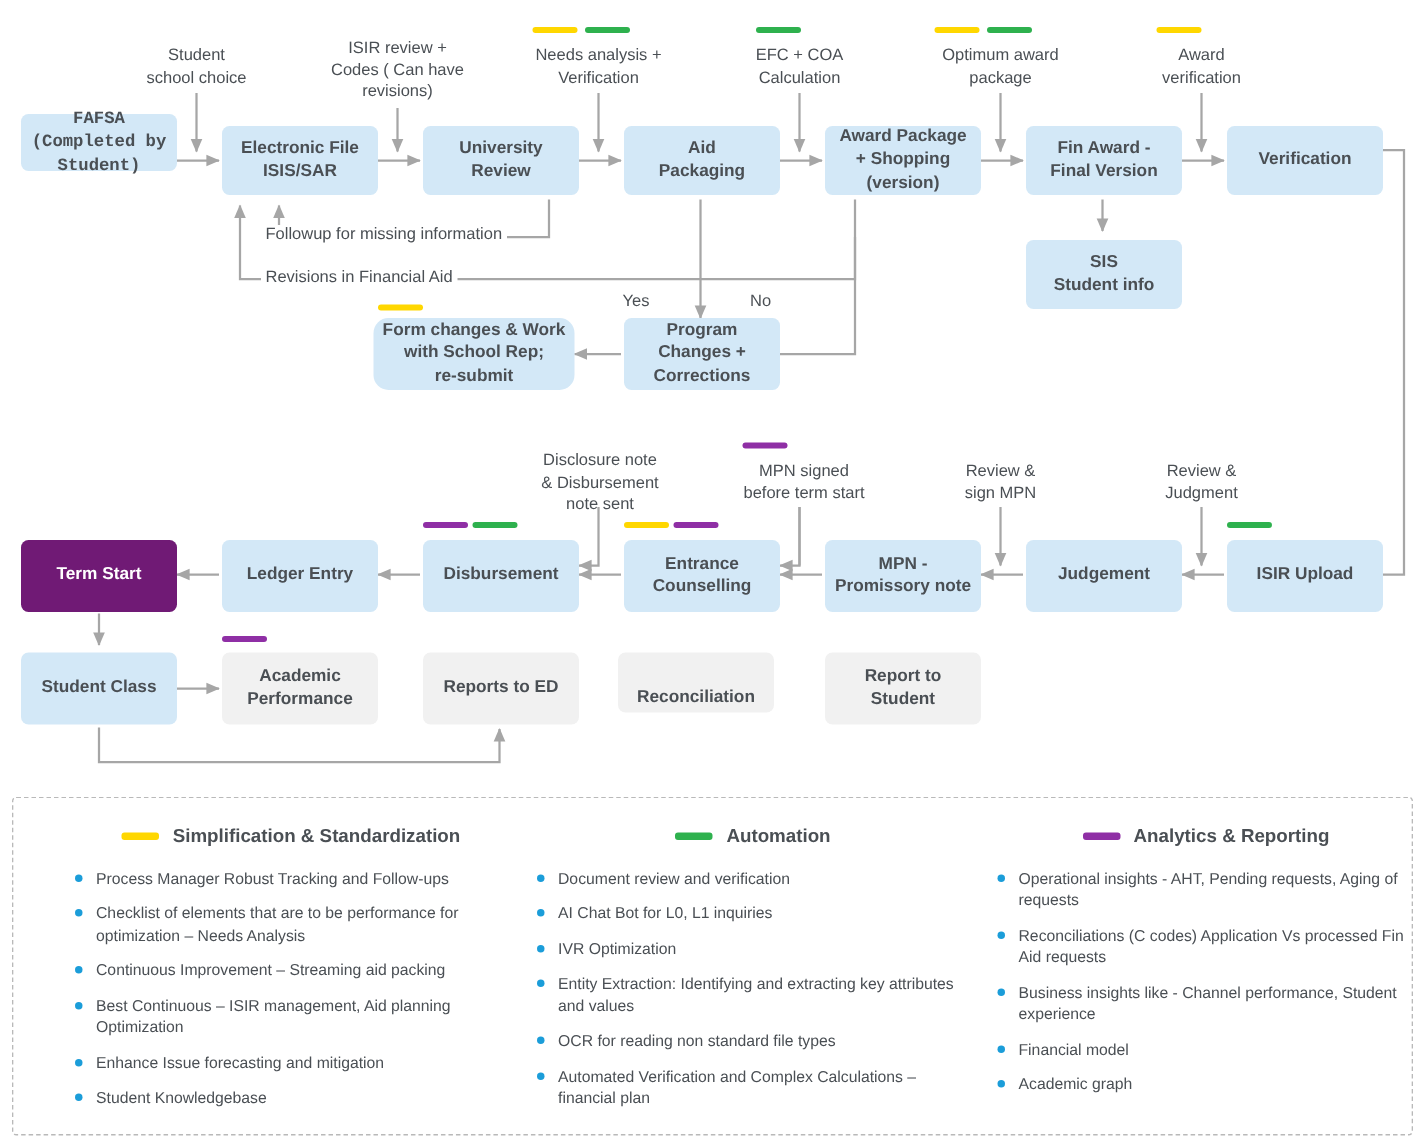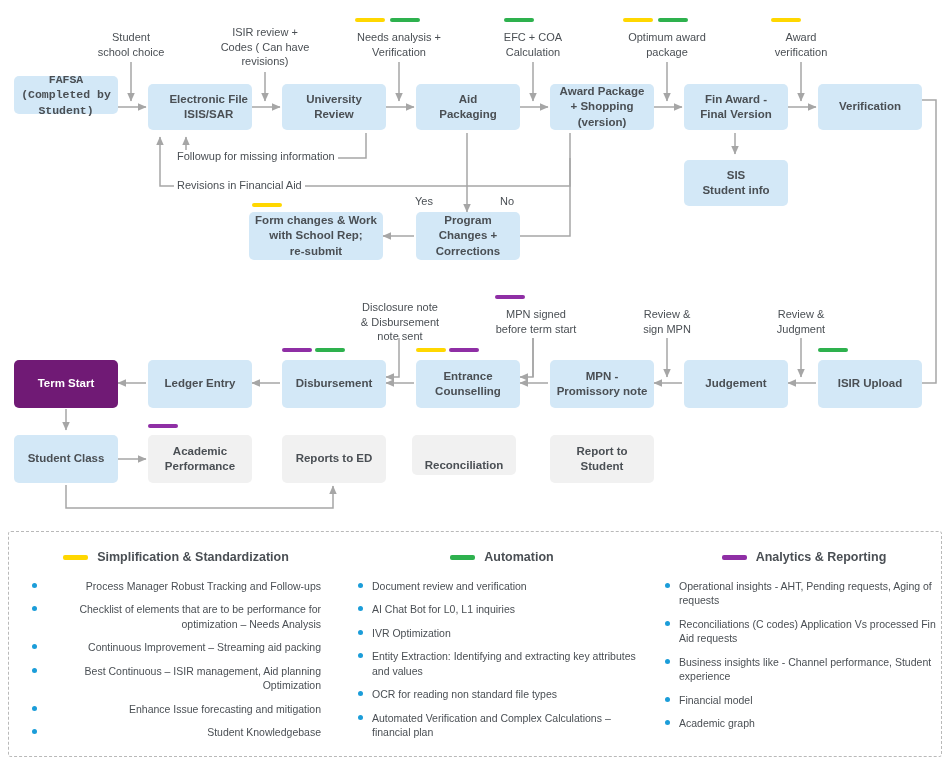--- a/index.html
+++ b/index.html
@@ -118,21 +118,21 @@
 
       <line x1="118" y1="459" x2="146" y2="459" marker-end="url(#ah)"></line>
 
       <path d="M66,485 L66,508 L333,508 L333,486" marker-end="url(#ah)"></path>
     </g>
   </svg>
 
   <div class="node" style="left:14px;top:76px;width:104px;height:38px;font-family:Liberation Mono, monospace;">
       <span>FAFSA<br>(Completed by<br>Student)</span>
     </div>
-  <div class="node" style="left:148px;top:84px;width:104px;height:46px;justify-content:flex-end;">
+  <div class="node" style="left:148px;top:84px;width:104px;height:46px;">
       <span>Electronic File<br>ISIS/SAR</span>
     </div>
   <div class="node" style="left:282px;top:84px;width:104px;height:46px;">
       <span>University<br>Review</span>
     </div>
   <div class="node" style="left:416px;top:84px;width:104px;height:46px;">
       <span>Aid<br>Packaging</span>
     </div>
   <div class="node" style="left:550px;top:84px;width:104px;height:46px;">
       <span>Award Package<br>+ Shopping<br>(version)</span>
@@ -155,21 +155,21 @@
   <div class="caption" style="left:607px;top:30px;width:120px;">Optimum award<br>package</div>
   <div class="caption" style="left:745px;top:30px;width:112px;">Award<br>verification</div>
 
   <span class="tag yellow" style="left:355px;top:18px;width:30px;"></span>
   <span class="tag green" style="left:390px;top:18px;width:30px;"></span>
   <span class="tag green" style="left:504px;top:18px;width:30px;"></span>
   <span class="tag yellow" style="left:623px;top:18px;width:30px;"></span>
   <span class="tag green" style="left:658px;top:18px;width:30px;"></span>
   <span class="tag yellow" style="left:771px;top:18px;width:30px;"></span>
 
-  <div class="node" style="left:249px;top:212px;width:134px;height:48px;">
+  <div class="node" style="left:249px;top:212px;width:134px;height:48px;border-radius:10px;">
       <span>Form changes &amp; Work<br>with School Rep;<br>re-submit</span>
     </div>
   <span class="tag yellow" style="left:252px;top:203px;width:30px;"></span>
   <div class="node" style="left:416px;top:212px;width:104px;height:48px;">
       <span>Program<br>Changes +<br>Corrections</span>
     </div>
 
   <div class="edgelabel" style="left:174px;top:150px;">Followup for missing information</div>
   <div class="edgelabel" style="left:174px;top:179px;">Revisions in Financial Aid</div>
   <div class="smalllabel" style="left:415px;top:195px;">Yes</div>
@@ -220,21 +220,21 @@
       <span>Reports to ED</span>
     </div>
   <div class="node grey" style="left:412px;top:435px;width:104px;height:40px;align-items:flex-end;">
       <span>Reconciliation</span>
     </div>
   <div class="node grey" style="left:550px;top:435px;width:104px;height:48px;">
       <span>Report to<br>Student</span>
     </div>
 
   <div id="legend">
-    <div class="legend-col" style="left:22px;width:290px;text-align:right;">
+    <div class="legend-col" style="left:40px;width:290px;">
       <div class="legend-head">
         <span class="legend-swatch" style="background:#ffd700;"></span>
         <span>Simplification &amp; Standardization</span>
       </div>
       <ul class="legend-list">
         <li>Process Manager Robust Tracking and Follow-ups</li>
         <li>Checklist of elements that are to be performance for optimization – Needs Analysis</li>
         <li>Continuous Improvement – Streaming aid packing</li>
         <li>Best Continuous – ISIR management, Aid planning Optimization</li>
         <li>Enhance Issue forecasting and mitigation</li>

